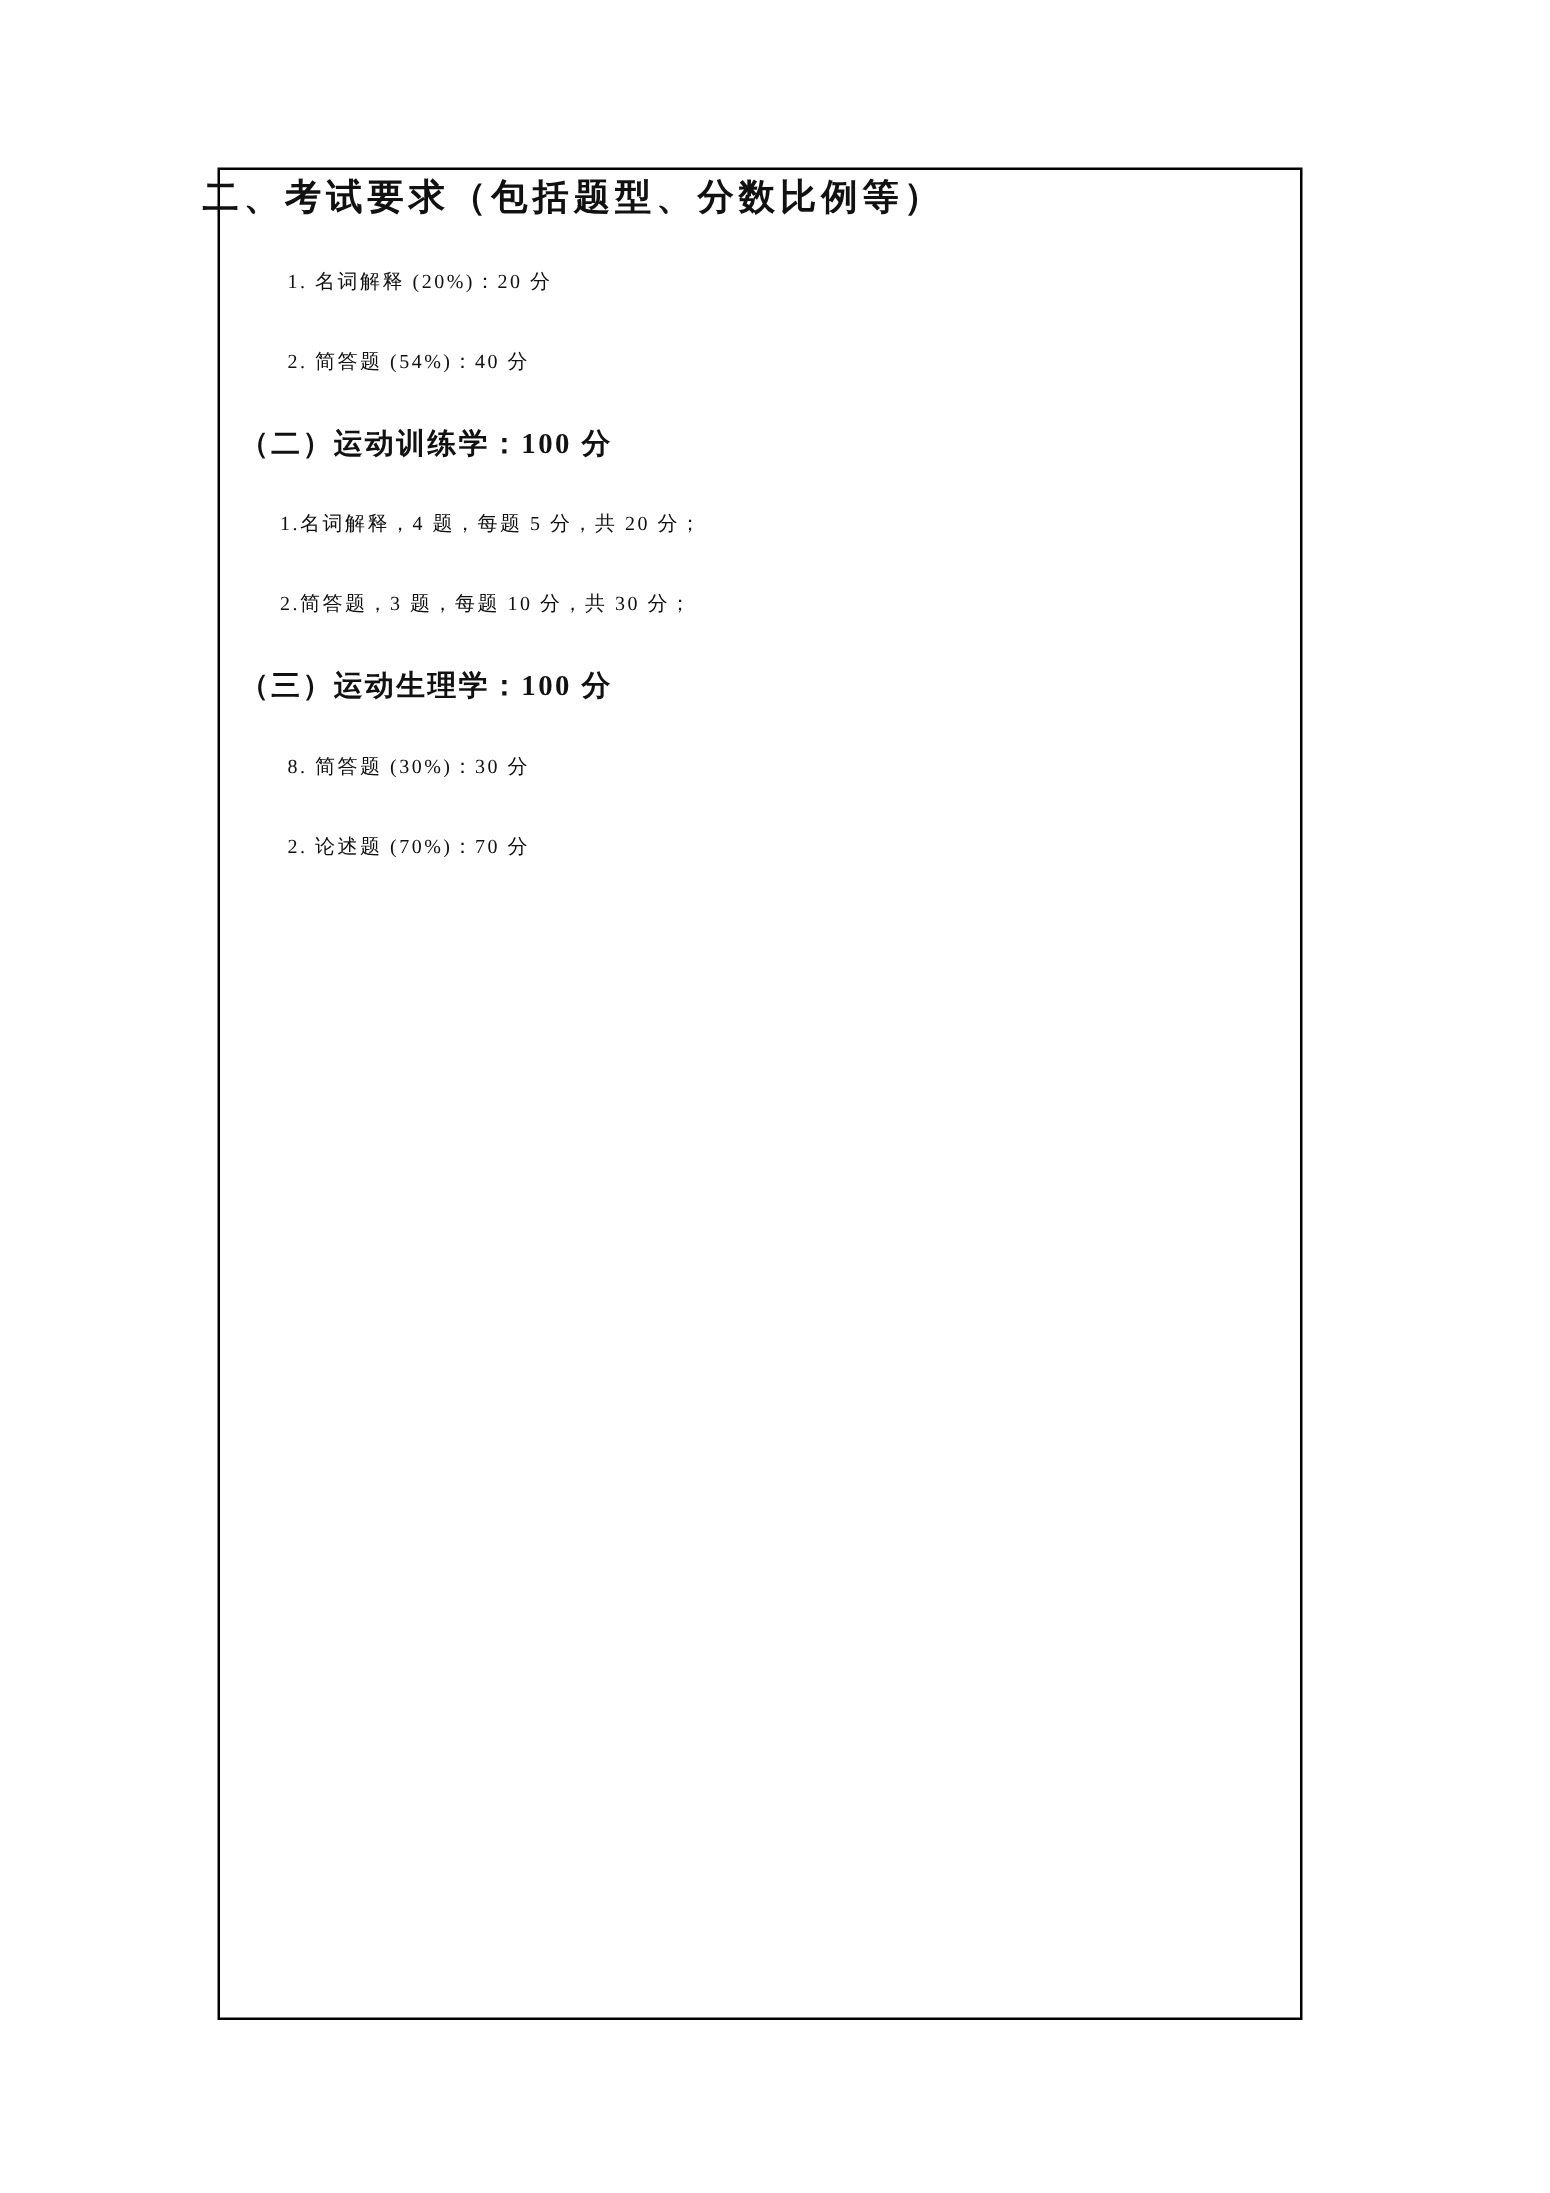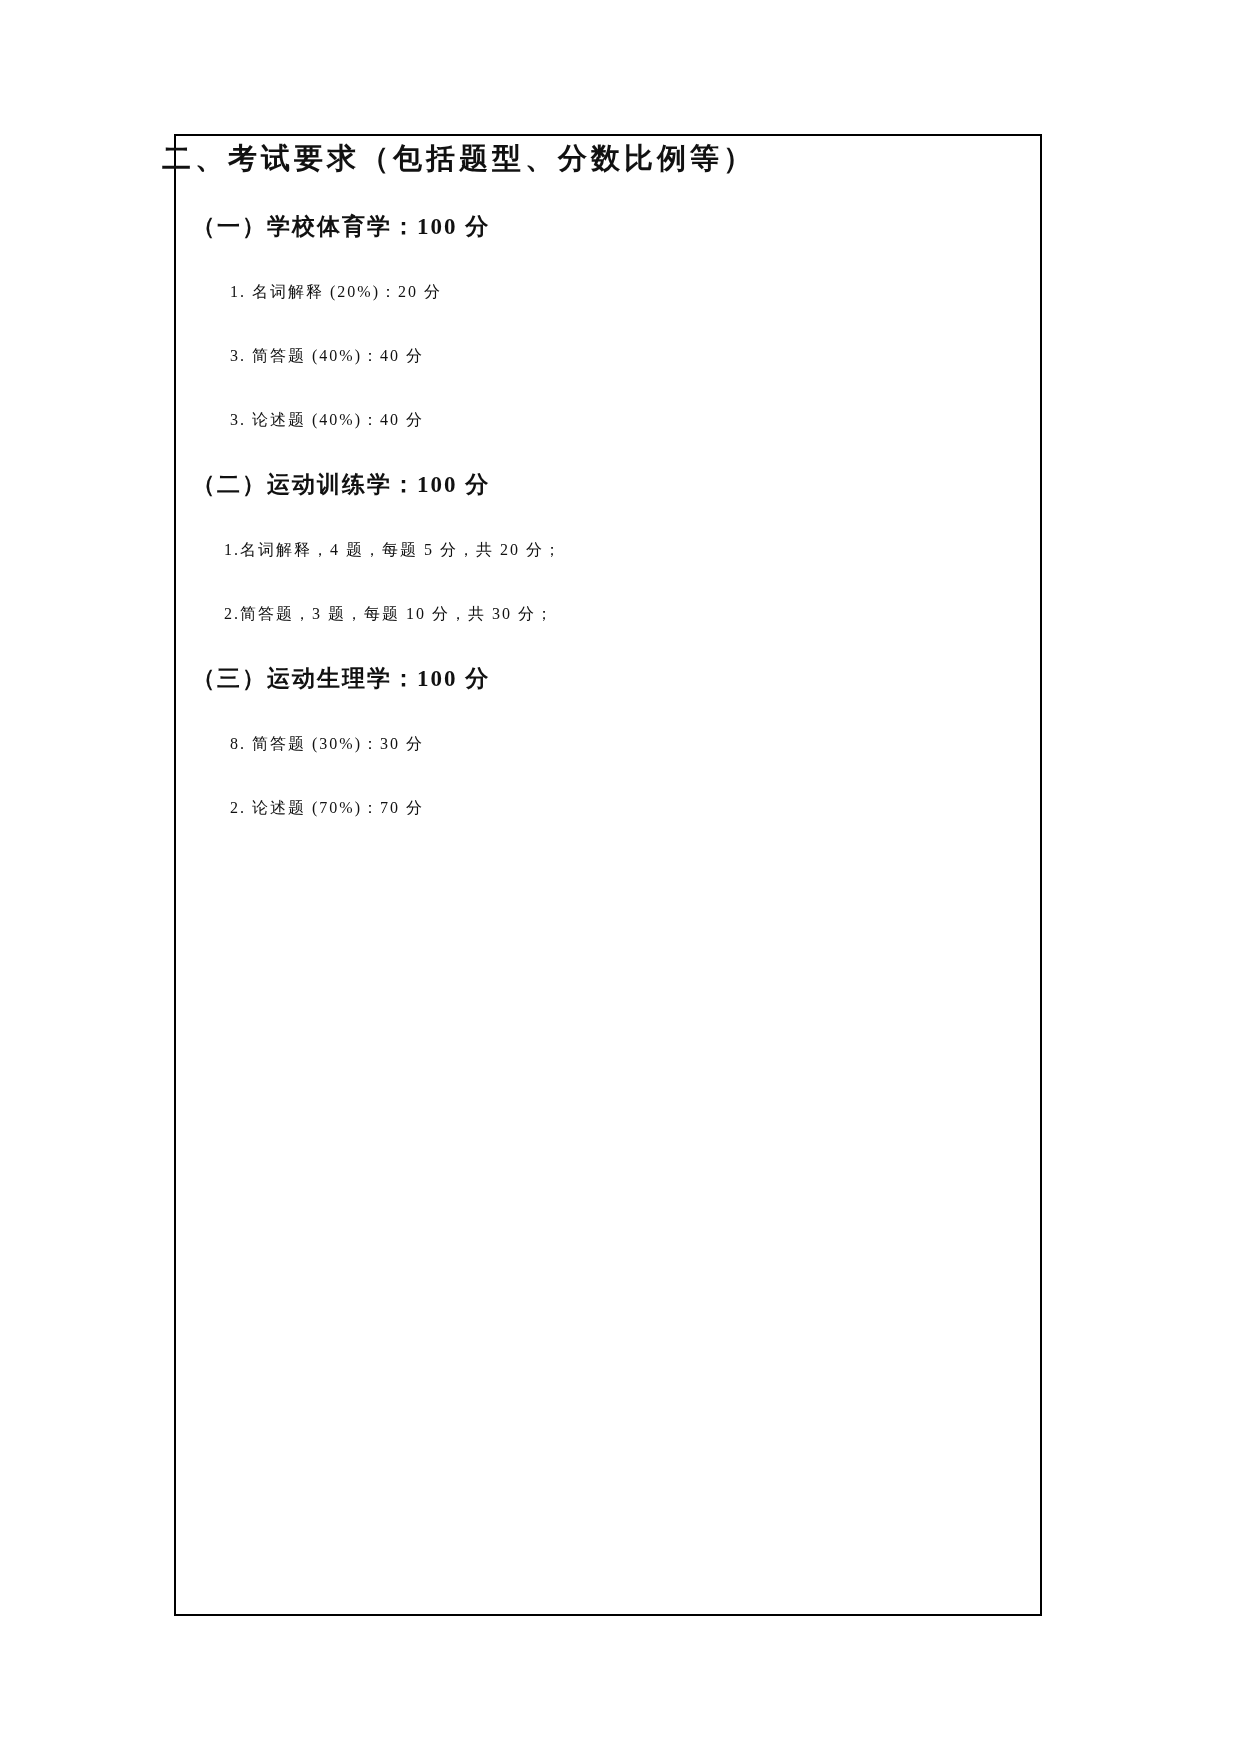--- a/index.html
+++ b/index.html
@@ -62,24 +62,22 @@
 </style>
 </head>
 <body>
 
 <div class="page">
   <div class="content-frame">
 
     <div class="box-title">二、考试要求（包括题型、分数比例等）</div>
 
     <section class="sec-1">
-      <div class="sec-heading">（一）学校体育学：100 分</div>
       <div class="item">1. 名词解释 (20%)：20 分</div>
-      <div class="item">3. 简答题 (40%)：40 分</div>
-      <div class="item">3. 论述题 (40%)：40 分</div>
+      <div class="item">2. 简答题 (54%)：40 分</div>
     </section>
 
     <section class="sec-2">
       <div class="sec-heading">（二）运动训练学：100 分</div>
       <div class="item">1.名词解释，4 题，每题 5 分，共 20 分；</div>
       <div class="item">2.简答题，3 题，每题 10 分，共 30 分；</div>
     </section>
 
     <section class="sec-3">
       <div class="sec-heading">（三）运动生理学：100 分</div>

